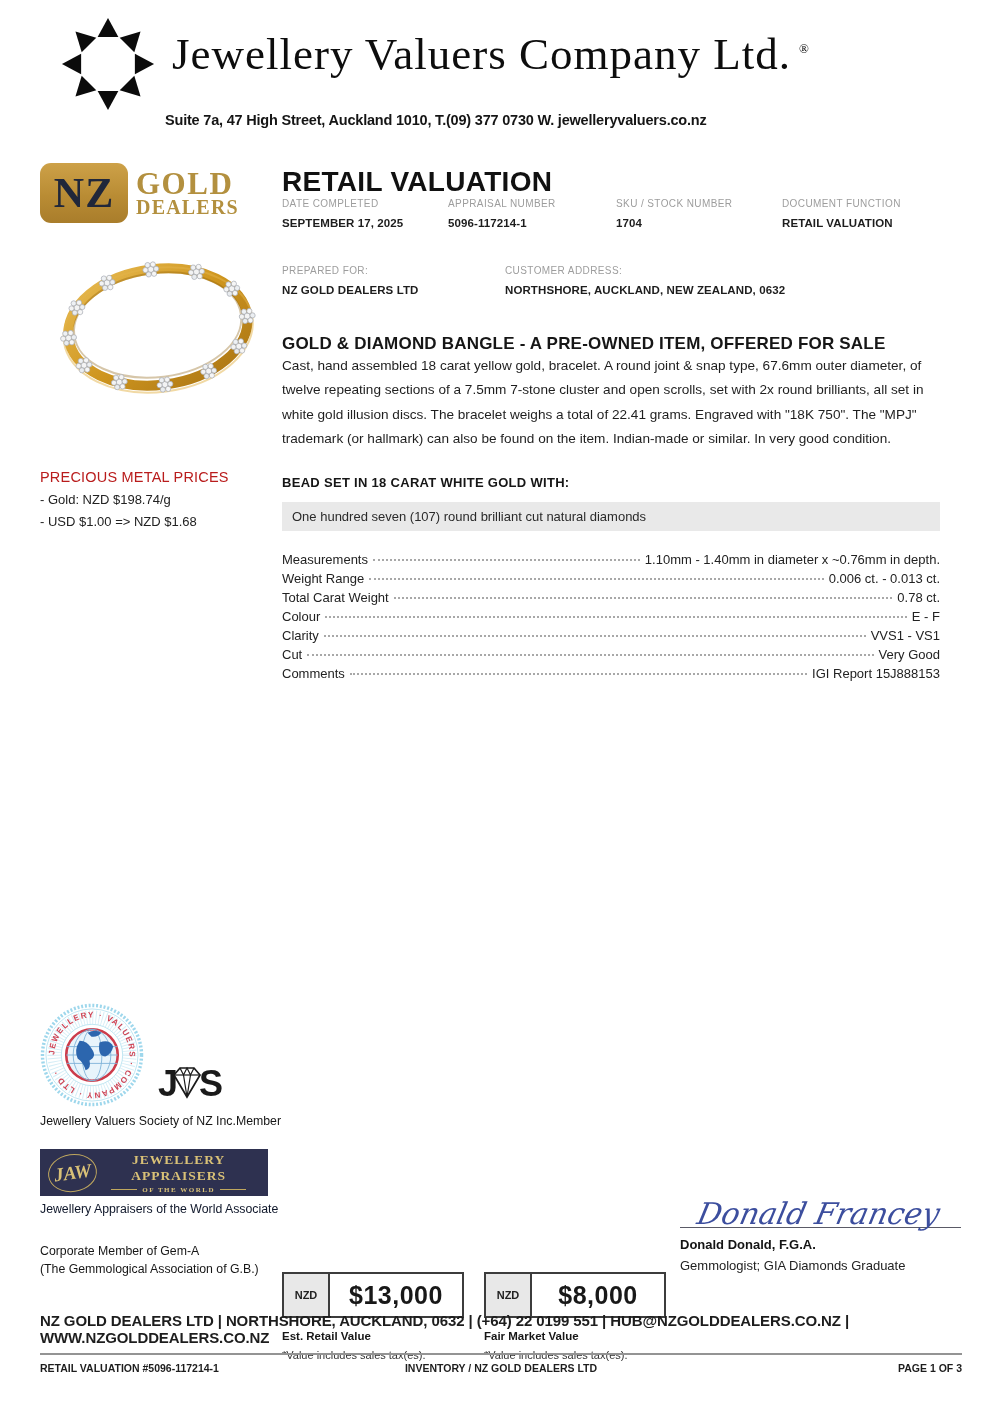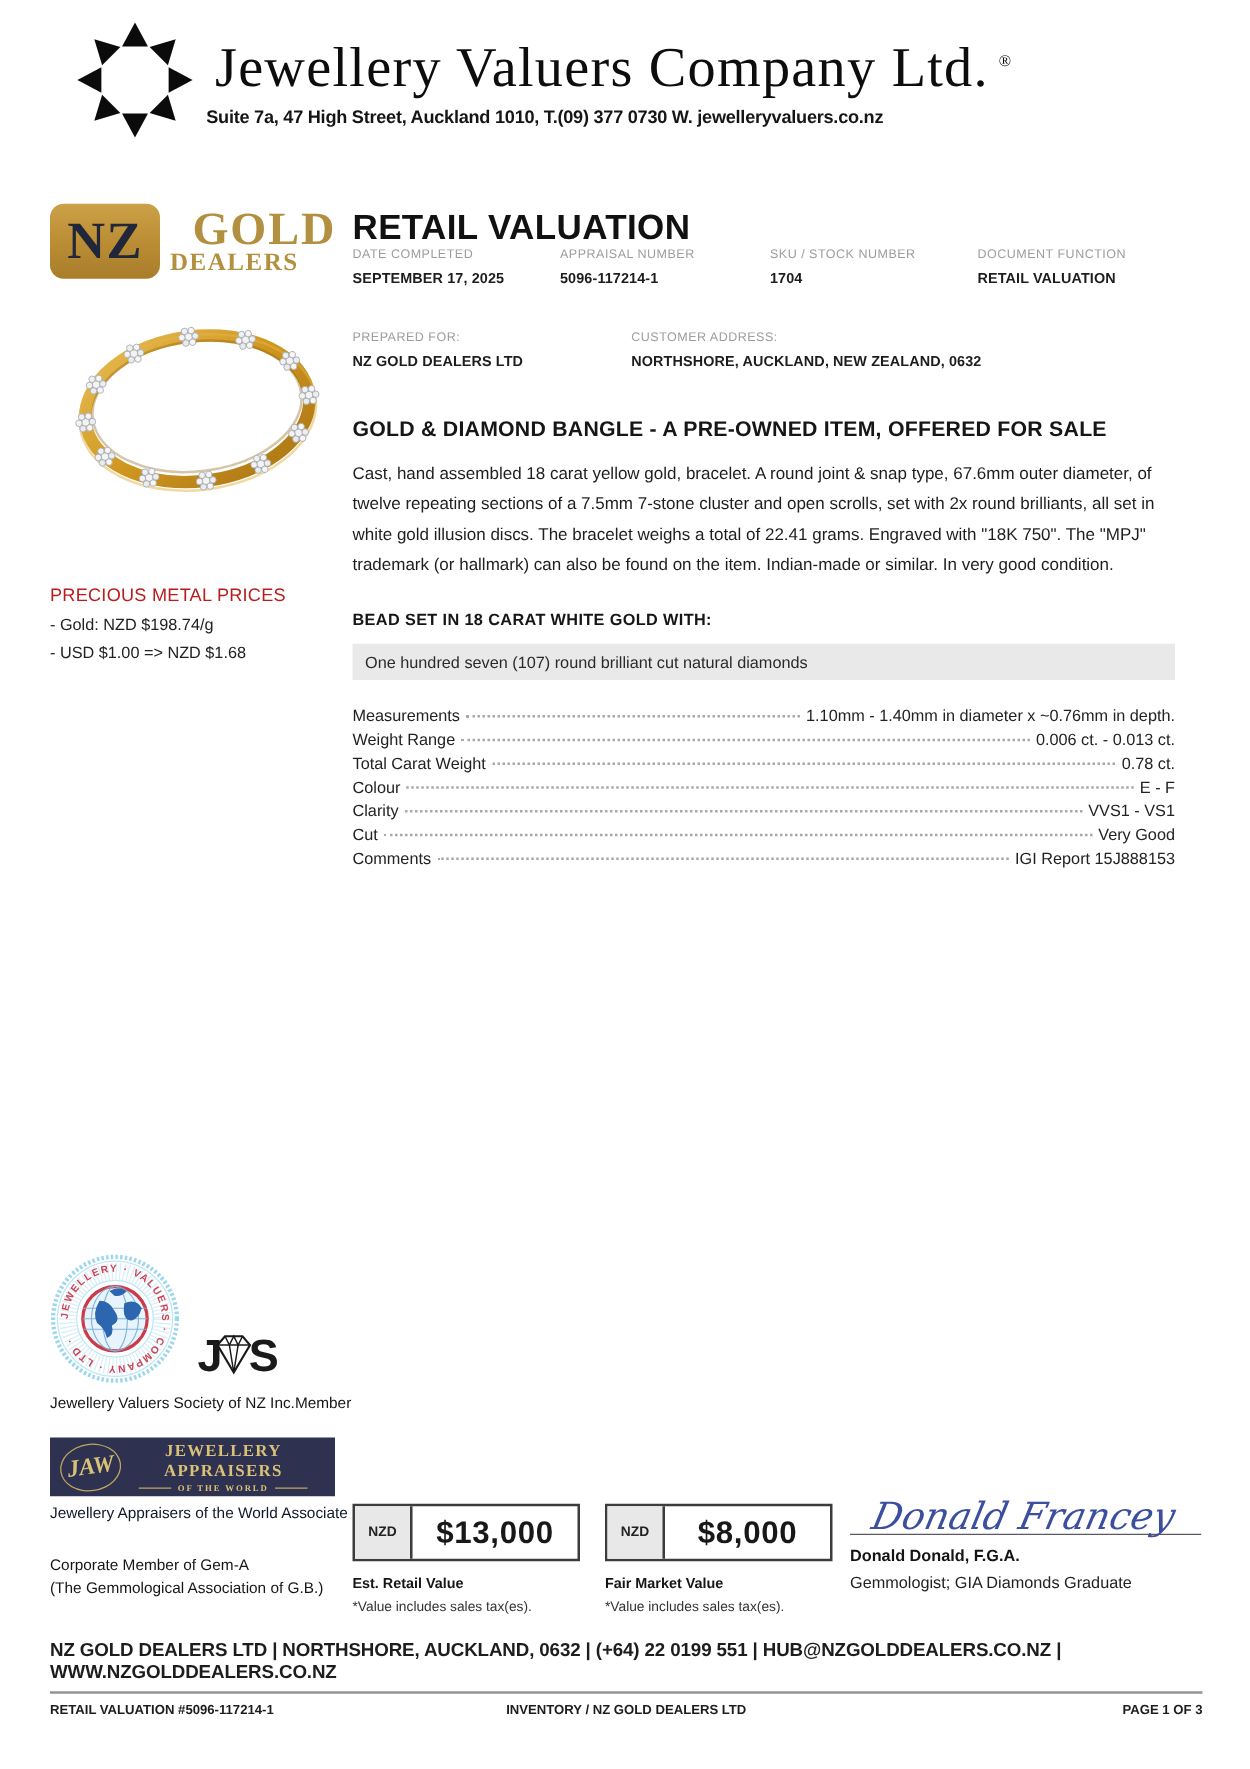--- a/index.html
+++ b/index.html
@@ -13,53 +13,53 @@
   
   .header { position:absolute; left:40px; top:10px; right:40px; }
   .burst { position:absolute; left:20px; top:6px; }
   .co-title {
     position:absolute; left:132px; top:18px; width:800px;
     font-family:"Liberation Serif", serif; font-size:45px; font-weight:400;
     color:#0d0d0d; letter-spacing:1px; white-space:nowrap;
   }
   .co-title sup { font-size:13px; margin-left:8px; }
   .co-address {
-    position:absolute; left:125px; top:76px; font-size:14.5px; font-weight:700;
+    position:absolute; left:125px; top:102px; font-size:14.5px; font-weight:700;
     color:#151515; letter-spacing:-0.2px;
   }
 
   
   .left-col { position:absolute; left:40px; top:163px; width:240px; }
   .nzlogo { display:flex; align-items:center; }
   .nz-badge {
     width:88px; height:60px; border-radius:11px;
     background:linear-gradient(180deg,#cda148 0%,#b98c34 55%,#a97d2b 100%);
     display:flex; align-items:center; justify-content:center;
   }
   .nz-badge span { font-family:"Liberation Serif", serif; font-size:42px; font-weight:700; color:#20273a; letter-spacing:1px; }
   .nz-words { margin-left:8px; font-family:"Liberation Serif", serif; color:#b3903f; line-height:0.92; }
-  .nz-words .w1 { font-size:37px; font-weight:700; letter-spacing:1.5px;margin-left:18px; }
+  .nz-words .w1 { font-size:31px; font-weight:700; letter-spacing:1.5px; }
   .nz-words .w2 { font-size:20px; font-weight:700; letter-spacing:1.2px; }
 
   .bracelet-wrap { margin-top:16px; width:236px; height:178px; display:flex; align-items:center; justify-content:center; }
   .bracelet-wrap svg { transform:rotate(-7deg); }
 
   .metal { margin-top:52px; }
   .metal h3 { font-size:14.5px; font-weight:400; color:#b91c1c; letter-spacing:0.2px; }
   .metal div { font-size:13px; color:#222; margin-top:7px; }
 
   
   .right-col { position:absolute; left:282px; top:166px; width:658px; }
   .doc-title { font-size:28px; font-weight:800; color:#111; letter-spacing:0.3px; }
   .fields { display:grid; grid-template-columns:166px 168px 166px auto; }
   .flabel { font-size:10px; color:#9d9d9d; letter-spacing:0.4px; }
   .fvalue { font-size:11.5px; font-weight:700; color:#1d1d1d; margin-top:8px; letter-spacing:0.1px; }
   .fields2 { display:grid; grid-template-columns:223px auto; margin-top:36px; }
   .item-title { margin-top:38px; font-size:17px; font-weight:700; color:#161616; letter-spacing:0.2px; }
-  .item-desc { margin-top:13px; font-size:13.6px; line-height:1.8; color:#1e1e1e; }
+  .item-desc { font-size:13.6px; line-height:1.8; color:#1e1e1e; }
   .bead-head { margin-top:23px; font-size:13px; font-weight:700; color:#161616; letter-spacing:0.3px; }
   .stone-band { margin-top:12px; background:#e9e9e9; padding:7px 10px; font-size:13px; color:#2a2a2a; }
   .specs { margin-top:21px; }
   .spec-row { display:flex; align-items:baseline; height:19px; font-size:13px; color:#222; }
   .spec-row .dots { flex:1; border-bottom:2px dotted #a8a8a8; margin:0 5px; transform:translateY(-3px); }
   .spec-row .lab { white-space:nowrap; }
   .spec-row .val { white-space:nowrap; }
 
   
   .bottom-left { position:absolute; left:40px; top:1003px; width:250px; }
@@ -75,21 +75,21 @@
   }
   .jaw-text { flex:1; text-align:center; color:#d9c177; font-family:"Liberation Serif", serif; }
   .jaw-text .l1 { font-size:13.5px; font-weight:700; letter-spacing:1px; }
   .jaw-text .l2 { display:flex; align-items:center; justify-content:center; gap:5px; margin-top:2px; }
   .jaw-text .l2 span { font-size:7px; font-weight:700; letter-spacing:1.5px; }
   .jaw-text .l2 i { display:block; width:26px; height:1px; background:#bfa75e; }
   .jaw-caption { margin-top:6px; font-size:12.3px; color:#0f172a; }
   .gema { margin-top:27px; font-size:12.3px; color:#161616; line-height:1.45; }
 
   
-  .values { position:absolute; left:282px; top:1203px; display:flex; gap:20px; }
+  .values { position:absolute; left:282px; top:1272px; display:flex; gap:20px; }
   .vbox-wrap { width:182px; }
   .vbox { display:flex; height:46px; border:2px solid #3c3c3c; }
   .vbox .cur {
     width:46px; background:#e8e8e8; border-right:2px solid #3c3c3c;
     display:flex; align-items:center; justify-content:center;
     font-size:11px; font-weight:700; color:#222;
   }
   .vbox .amt { flex:1; display:flex; align-items:center; justify-content:center; font-size:25px; font-weight:700; color:#181818; letter-spacing:0.5px; }
   .vlabel { margin-top:12px; font-size:11.5px; font-weight:700; color:#161616; }
   .vnote { margin-top:7px; font-size:11px; color:#333; }

